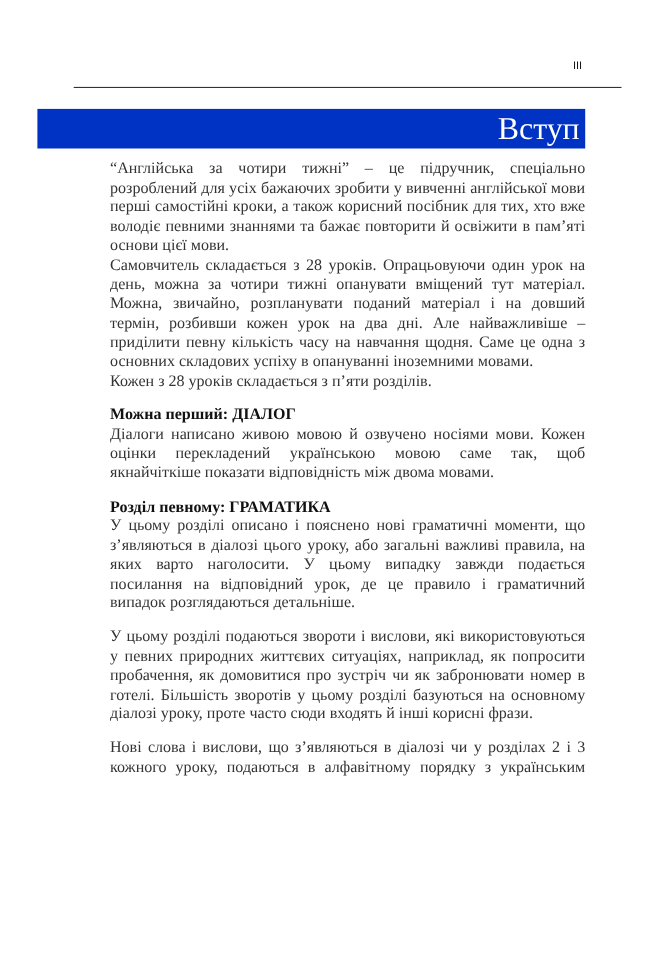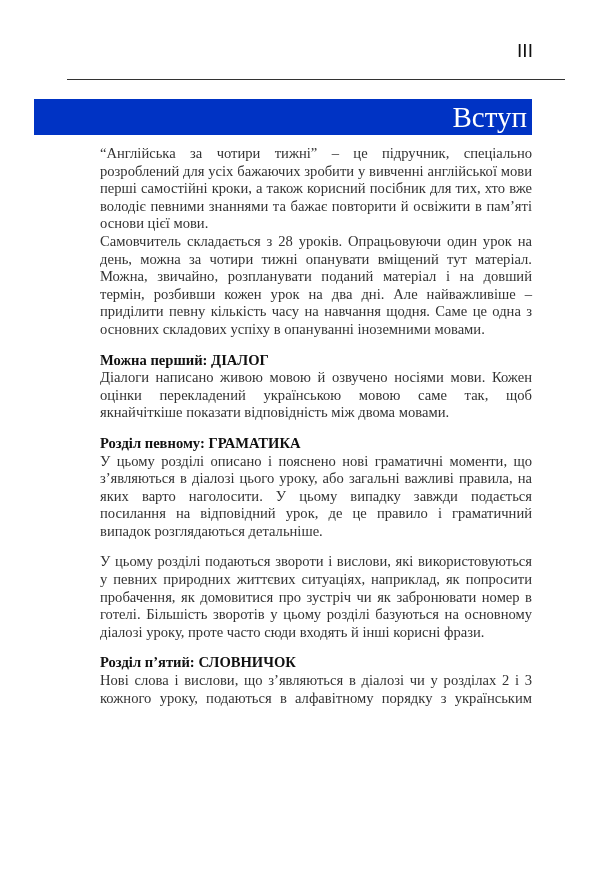--- a/index.html
+++ b/index.html
@@ -10,26 +10,26 @@
     body {
       width: 600px;
       height: 877px;
       position: relative;
       overflow: hidden;
       font-family: "Liberation Serif", "DejaVu Serif", serif;
       color: #2a2a2a;
     }
     .page-number {
       position: absolute;
-      top: 42px;
+      top: 52px;
       left: 510px;
       width: 30px;
       text-align: center;
       font-family: "Liberation Sans", "DejaVu Sans", sans-serif;
-      font-size: 19px;
+      font-size: 10px;
       color: #111;
       letter-spacing: 0;
       line-height: 18px;
     }
     .header-rule {
       position: absolute;
       top: 79px;
       left: 67px;
       width: 498px;
       height: 0;
@@ -82,34 +82,34 @@
 <div class="header-rule"></div>
 
 <div class="chapter-bar">
   <div class="chapter-title">Вступ</div>
 </div>
 
 <div class="content">
   <div class="intro">
     <p>“Англійська за чотири тижні” – це підручник, спеціально розроблений для усіх бажаючих зробити у вивченні англійської мови перші самостійні кроки, а також корисний посібник для тих, хто вже володіє певними знаннями та бажає повторити й освіжити в пам’яті основи цієї мови.</p>
     <p>Самовчитель складається з 28 уроків. Опрацьовуючи один урок на день, можна за чотири тижні опанувати вміщений тут матеріал. Можна, звичайно, розпланувати поданий матеріал і на довший термін, розбивши кожен урок на два дні. Але найважливіше – приділити певну кількість часу на навчання щодня. Саме це одна з основних складових успіху в опануванні іноземними мовами.</p>
+    <p>Кожен з 28 уроків складається з п’яти розділів.</p>
   </div>
 
   <div class="section">
     <p class="section-heading">Можна перший: ДІАЛОГ</p>
     <p>Діалоги написано живою мовою й озвучено носіями мови. Кожен оцінки перекладений українською мовою саме так, щоб якнайчіткіше показати відповідність між двома мовами.</p>
   </div>
 
   <div class="section">
     <p class="section-heading">Розділ певному: ГРАМАТИКА</p>
     <p>У цьому розділі описано і пояснено нові граматичні моменти, що з’являються в діалозі цього уроку, або загальні важливі правила, на яких варто наголосити. У цьому випадку завжди подається посилання на відповідний урок, де це правило і граматичний випадок розглядаються детальніше.</p>
   </div>
 
   <div class="section">
     <p>У цьому розділі подаються звороти і вислови, які використовуються у певних природних життєвих ситуаціях, наприклад, як попросити пробачення, як домовитися про зустріч чи як забронювати номер в готелі. Більшість зворотів у цьому розділі базуються на основному діалозі уроку, проте часто сюди входять й інші корисні фрази.</p>
   </div>
 
 
   <div class="section">
-    <p class="section-heading">Розділ п’ятий: СЛОВНИЧОК</p>
     <p style="text-align-last: justify;">Нові слова і вислови, що з’являються в діалозі чи у розділах 2 і 3 кожного уроку, подаються в алфавітному порядку з українським</p>
   </div>
 </div>
 
 </body></html>

